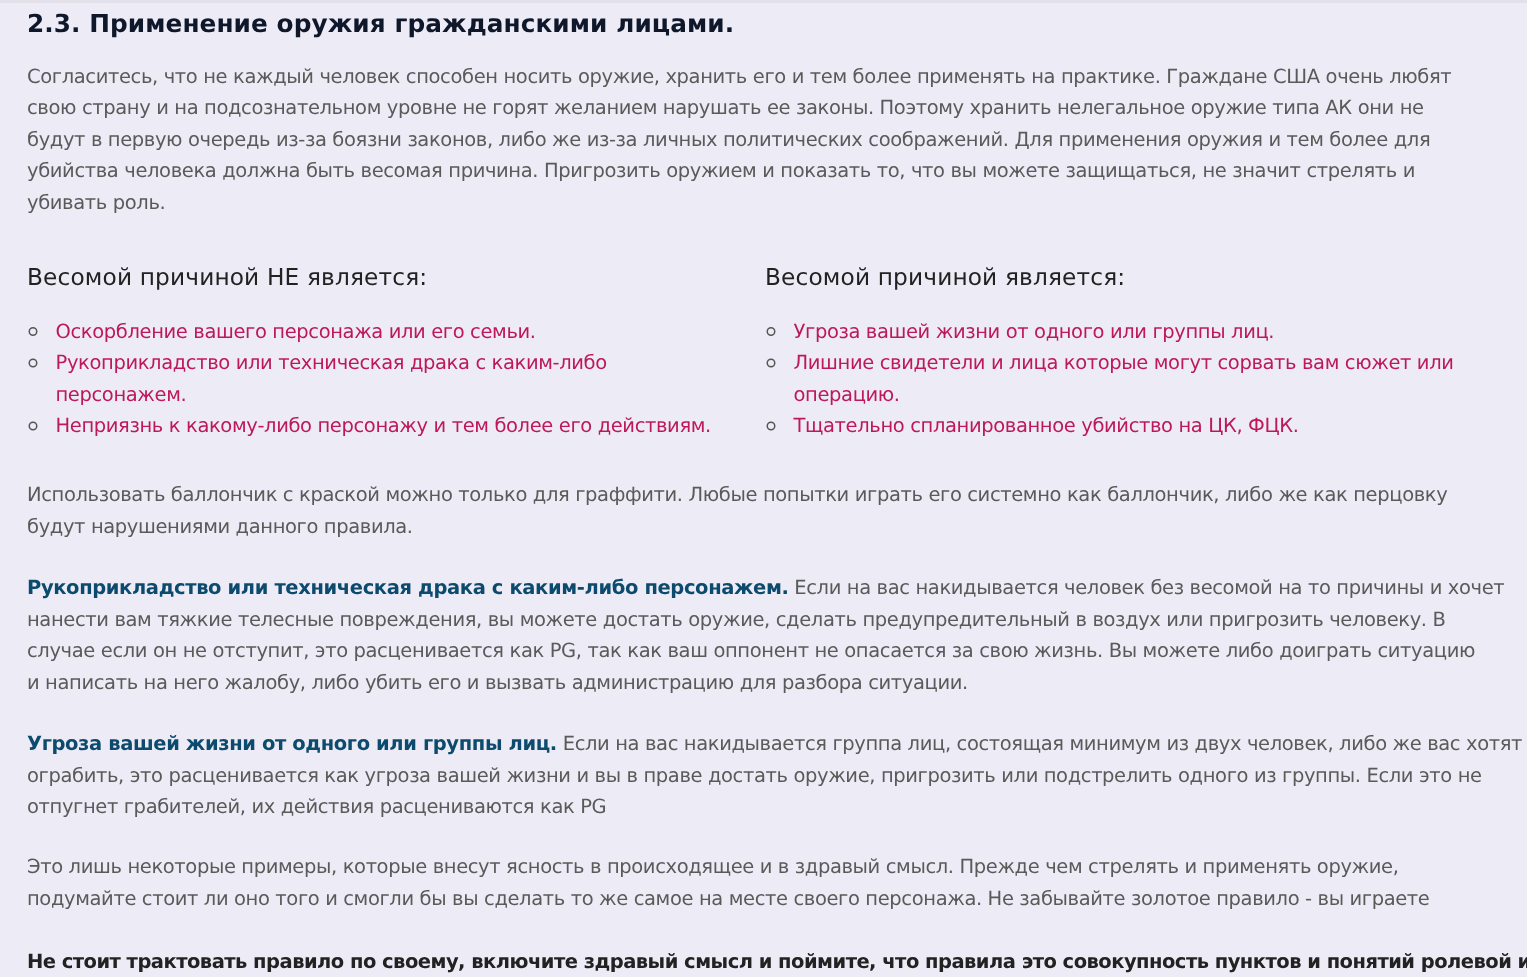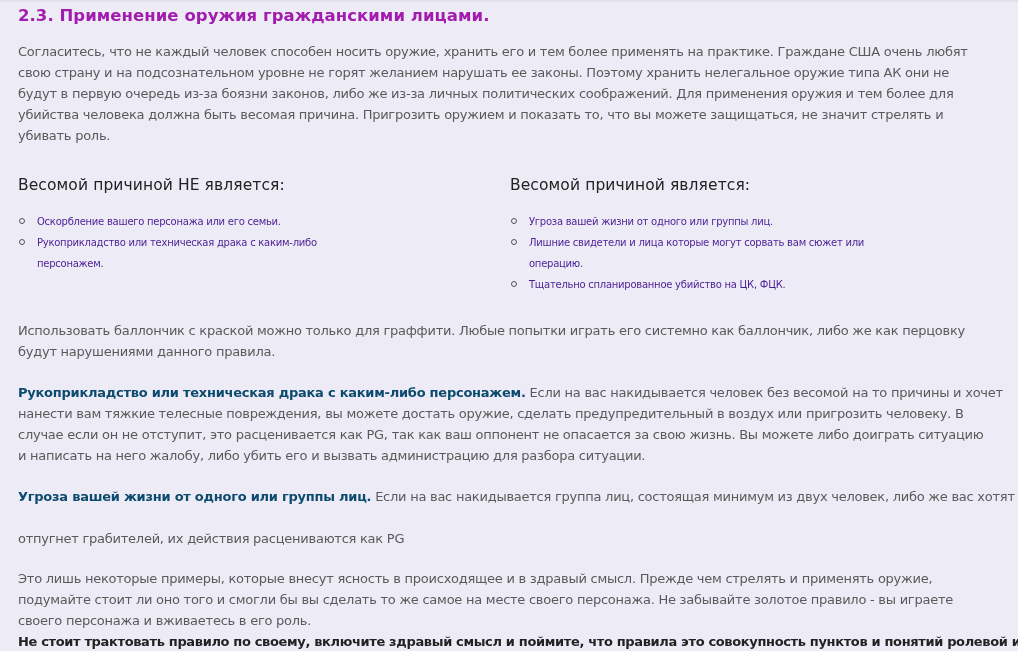--- a/index.html
+++ b/index.html
@@ -27,21 +27,21 @@
     top: 0;
     width: 996px;
   }
   h2.title {
     margin: 0;
     position: absolute;
     top: 6px;
     left: 0;
     font-size: 16.5px;
     font-weight: bold;
-    color: #a21caf;
+    color: #0f172a;
     letter-spacing: 0.05px;
     white-space: nowrap;
   }
   p.para {
     margin: 0;
     position: absolute;
     left: 0;
     width: 996px;
     font-size: 13px;
     line-height: 21px;
@@ -65,23 +65,23 @@
     letter-spacing: 0.1px;
   }
   .col ul {
     list-style: none;
     margin: 17px 0 0 0;
     padding: 0;
   }
   .col li {
     position: relative;
     padding-left: 19px;
-    font-size: 10px;
+    font-size: 13px;
     line-height: 21px;
-    color: #4c1d95;
+    color: #be185d;
     letter-spacing: -0.25px;
   }
   .col li .bullet {
     position: absolute;
     left: 1px;
     top: 7px;
     width: 4px;
     height: 4px;
     border: 1.3px solid #555;
     border-radius: 50%;
@@ -123,20 +123,24 @@
     <ul>
       <li>
         <span class="bullet"></span>
         <span class="nowrap-line">Оскорбление вашего персонажа или его семьи.</span>
       </li>
       <li>
         <span class="bullet"></span>
         <span class="nowrap-line">Рукоприкладство или техническая драка с каким-либо</span><br>
         <span class="nowrap-line">персонажем.</span>
       </li>
+      <li>
+        <span class="bullet"></span>
+        <span class="nowrap-line">Неприязнь к какому-либо персонажу и тем более его действиям.</span>
+      </li>
     </ul>
   </div>
 
   <div class="col" style="left:492px;">
     <h3>Весомой причиной является:</h3>
     <ul>
       <li>
         <span class="bullet"></span>
         <span class="nowrap-line">Угроза вашей жизни от одного или группы лиц.</span>
       </li>
@@ -159,25 +163,24 @@
 
   <p class="para" style="top:382px;">
     <span class="nowrap-line"><b>Рукоприкладство или техническая драка с каким-либо персонажем.</b><span> Если на вас накидывается человек без весомой на то причины и хочет</span></span><br>
     <span class="nowrap-line">нанести вам тяжкие телесные повреждения, вы можете достать оружие, сделать предупредительный в воздух или пригрозить человеку. В</span><br>
     <span class="nowrap-line">случае если он не отступит, это расценивается как PG, так как ваш оппонент не опасается за свою жизнь. Вы можете либо доиграть ситуацию</span><br>
     <span class="nowrap-line">и написать на него жалобу, либо убить его и вызвать администрацию для разбора ситуации.</span>
   </p>
 
   <p class="para" style="top:486px;">
     <span class="nowrap-line"><b>Угроза вашей жизни от одного или группы лиц.</b><span> Если на вас накидывается группа лиц, состоящая минимум из двух человек, либо же вас хотят</span></span><br>
-    <br>
+    <span class="nowrap-line">ограбить, это расценивается как угроза вашей жизни и вы в праве достать оружие, пригрозить или подстрелить одного из группы. Если это не</span><br>
     <span class="nowrap-line">отпугнет грабителей, их действия расцениваются как PG</span>
   </p>
 
   <p class="para" style="top:568px;">
     <span class="nowrap-line">Это лишь некоторые примеры, которые внесут ясность в происходящее и в здравый смысл. Прежде чем стрелять и применять оружие,</span><br>
     <span class="nowrap-line">подумайте стоит ли оно того и смогли бы вы сделать то же самое на месте своего персонажа. Не забывайте золотое правило - вы играете</span><br>
-    <span class="nowrap-line">своего персонажа и вживаетесь в его роль.</span>
   </p>
 
   <p class="final-bold">Не стоит трактовать правило по своему, включите здравый смысл и поймите, что правила это совокупность пунктов и понятий ролевой игры,</p>
 
 </div>
 
 </body></html>

